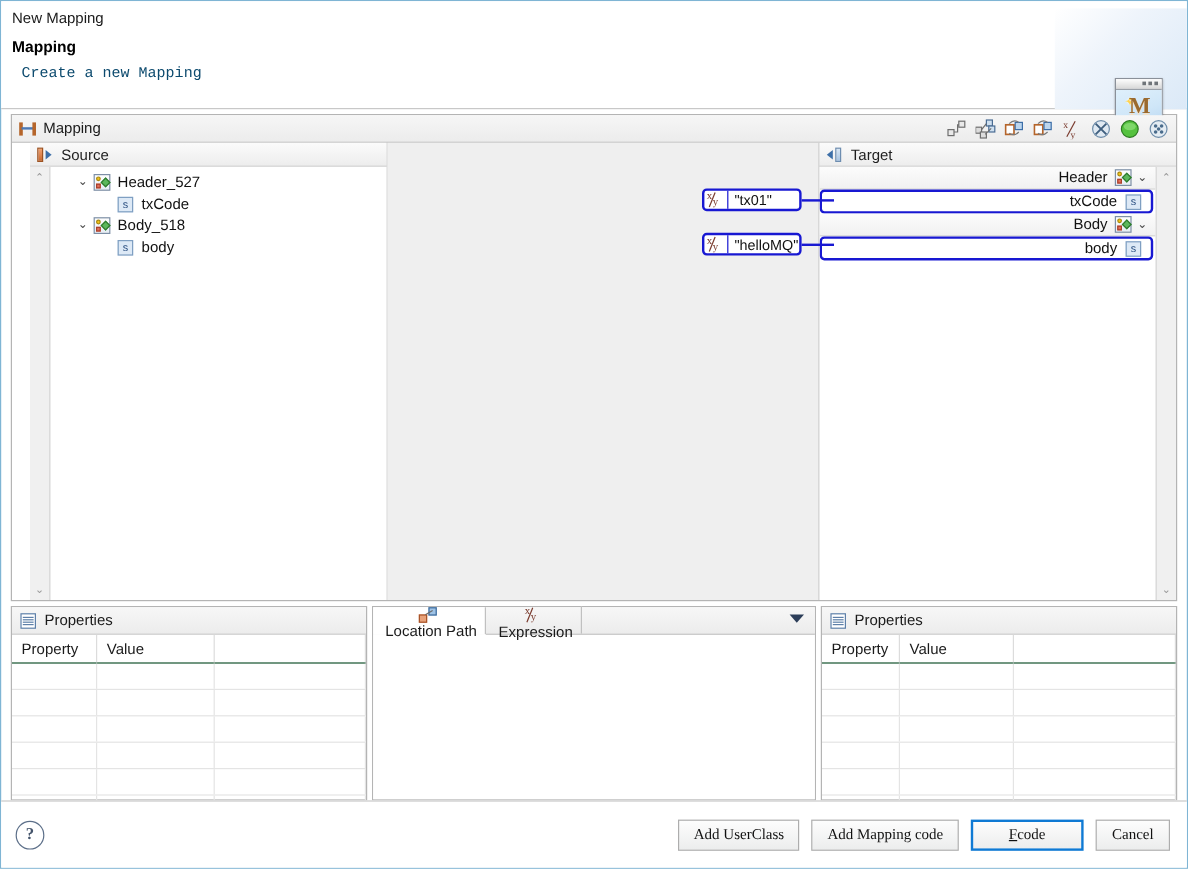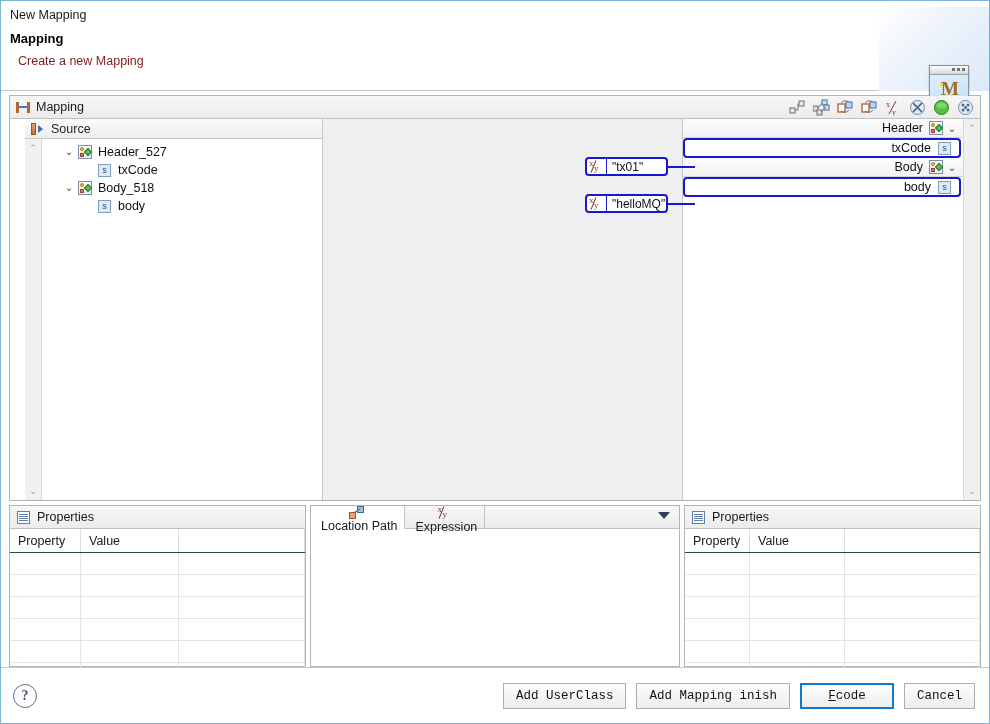--- a/index.html
+++ b/index.html
@@ -47,21 +47,22 @@
     position: absolute;
     left: 9px; top: 2px;
     font-weight: bold;
     font-size: 13px;
     color: #000;
   }
   .wiz-head-sub {
     position: absolute;
     left: 17px; top: 25px;
     font-size: 12.5px;
-    color: #7f1d1d;
+    color: #0c4a6e;
+    font-family: Liberation Mono, monospace;
   }
   .wiz-head-img {
     position: absolute;
     right: 0px; top: -22px;
     width: 110px; height: 84px;
     background: linear-gradient(135deg,#ffffff 0%,#eef4fb 40%,#dbe9f7 100%);
   }
   .wiz-icon-window {
     position: absolute;
     right: 20px; top: 36px;
@@ -568,21 +569,21 @@
     padding: 0 12px;
     background: linear-gradient(#fdfdfd,#eceded);
     border: 1px solid #adadad;
     box-sizing: border-box;
     font-size: 12.5px;
     color: #111;
     display: flex;
     align-items: center;
     justify-content: center;
     cursor: default;
-    font-family: Liberation Mono, monospace;
+    font-family: Liberation Serif, serif;
   }
   .btn.primary {
     border: 2px solid #0f7ad4;
     min-width: 94px;
   }
   .btn.primary .mn { text-decoration: underline; }
   .btn.wide { min-width: 94px; }
 </style>
 </head>
 <body>
@@ -739,20 +740,27 @@
                 <span>body</span>
               </div>
 
             </div>
           </div>
         </div>
 
         <div class="pane-mid"></div>
 
         <div class="pane-target">
+          <div class="pane-head right">
+            <span class="ico-tgtbar">
+              <span class="arw"></span>
+                <span class="blk"></span>
+            </span>
+            <span class="ph-label">Target</span>
+          </div>
           <div class="target-area">
             <div class="target-list">
 
               <div class="tgt-row group">
                 <span class="lbl">Header</span>
                 <span class="ico-complex">
                     <span class="c1"></span>
                     <span class="c2"></span>
                     <span class="c3"></span>
                   </span>
@@ -945,21 +953,21 @@
         </div>
       </div>
 
     </div>
   </div>
 
   <div class="footer">
     <div class="help-btn">?</div>
     <div class="btn-row">
       <div class="btn wide">Add UserClass</div>
-      <div class="btn wide">Add Mapping inish</div>
+      <div class="btn wide">Add Mapping code</div>
       <div class="btn primary">
           <span class="mn">F</span>
           <span>code</span>
         </div>
       <div class="btn">Cancel</div>
     </div>
   </div>
 
 </div>
 

